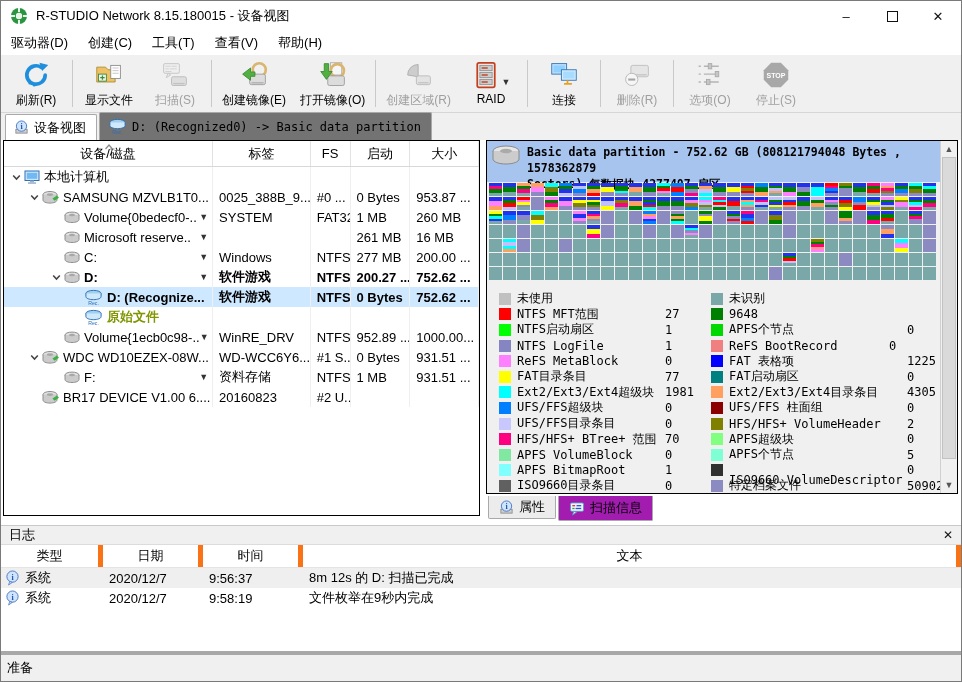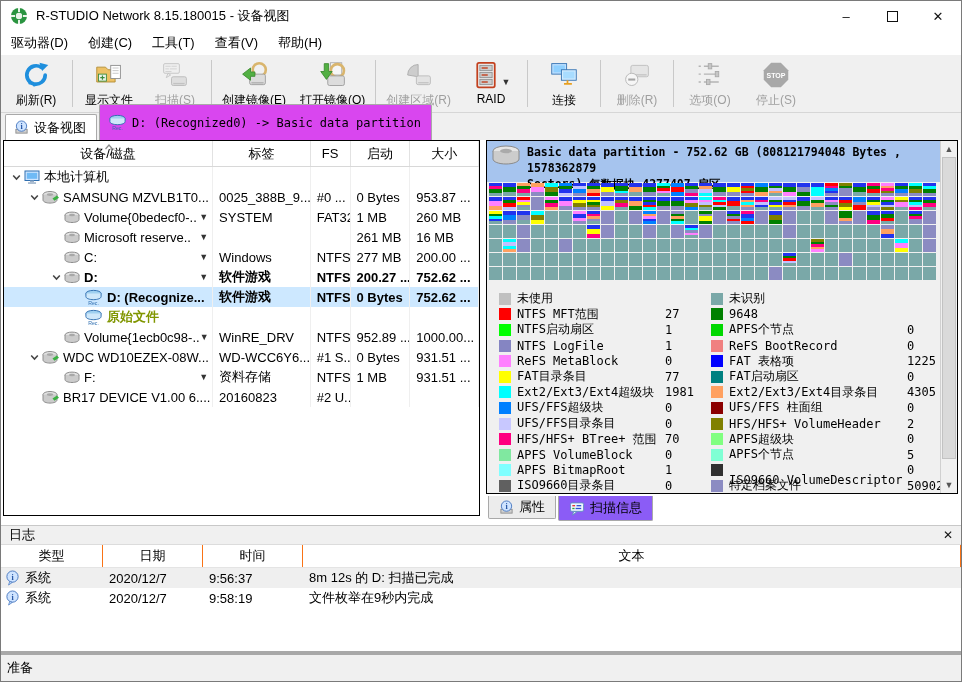--- a/index.html
+++ b/index.html
@@ -24,22 +24,22 @@
   .tbtn{display:flex;flex-direction:column;align-items:center;justify-content:flex-start;
         padding:4px 7px 2px 7px;min-width:52px;}
   .tbtn .ticon{height:32px;display:flex;align-items:center;}
   .tbtn .tlabel{font-size:12px;margin-top:1px;white-space:nowrap;}
   .tbtn.disabled .tlabel{color:#9f9f9f;}
   .tsep{width:1px;background:#c9c9c9;margin:5px 3px;}
   .caret{font-size:9px;color:#333;margin-left:2px;align-self:flex-end;margin-bottom:4px;}
   
   .tabbar{position:absolute;left:0;top:112px;width:100%;height:27px;background:#f0f0f0;
           display:flex;align-items:flex-end;padding-left:4px;box-sizing:border-box;}
-  .vtab{display:flex;align-items:center;gap:5px;padding:3px 10px 3px 8px;height:36px;box-sizing:border-box;
-        border:1px solid #a9a9a9;border-bottom:none;border-radius:2px 2px 0 0;background:#d946ef;margin-right:2px;}
+  .vtab{display:flex;align-items:center;gap:5px;padding:3px 10px 3px 8px;height:28px;box-sizing:border-box;
+        border:1px solid #a9a9a9;border-bottom:none;border-radius:2px 2px 0 0;background:#737373;margin-right:2px;}
   .vtab.active{background:#fff;height:26px;}
   .vtab .vlabel{white-space:nowrap;}
   
   .main{position:absolute;left:0;top:139px;width:100%;height:385px;background:#fff;}
   .left-panel{position:absolute;left:2px;top:0;width:477px;height:376px;border:1px solid #000;
               box-sizing:border-box;background:#fff;overflow:hidden;}
   .dt-header{display:flex;height:25px;border-bottom:1px solid #d8d8d8;position:relative;}
   .dt-hcell{display:flex;align-items:center;justify-content:center;border-right:1px solid #e2e2e2;box-sizing:border-box;}
   .sortmark{position:absolute;left:100px;top:-2px;}
   .dt-row{display:flex;height:20px;}
@@ -63,28 +63,28 @@
   .legend{position:absolute;display:flex;flex-direction:column;top:150px;}
   .lg-row{display:flex;align-items:center;height:15.6px;font-family:"DejaVu Sans Mono",monospace;font-size:12px;white-space:nowrap;}
   .sw{width:12px;height:12px;margin-right:6px;flex:none;}
   .lg-label{overflow:hidden;}
   .rp-scroll{position:absolute;left:453px;top:0;width:17px;height:352px;background:#f0f0f0;border-left:1px solid #d0d0d0;box-sizing:border-box;}
   .sc-arrow{position:absolute;left:0;width:16px;height:16px;display:flex;align-items:center;justify-content:center;color:#555;font-size:9px;}
   .sc-thumb{position:absolute;left:1px;top:16px;width:14px;height:302px;background:#dadada;border:1px solid #c2c2c2;box-sizing:border-box;}
   .info-tabs{position:absolute;left:487px;top:356px;display:flex;align-items:flex-start;}
   .itab{display:flex;align-items:center;gap:5px;padding:3px 10px;height:23px;box-sizing:border-box;
         border:1px solid #a9a9a9;border-top:none;border-radius:0 0 2px 2px;background:#ececec;margin-right:2px;}
-  .itab.active{background:#8b5cf6;height:25px;}
+  .itab.active{background:#a21caf;height:25px;}
   
   .log{position:absolute;left:0;top:524px;width:100%;height:126px;background:#fff;}
   .log-title{height:20px;background:#f0f0f0;border-top:1px solid #c8c8c8;border-bottom:1px solid #dcdcdc;
              display:flex;align-items:center;padding:0 8px;box-sizing:border-box;}
   .log-close{margin-left:auto;font-size:12px;color:#111;}
   .log-header{display:flex;height:22px;border-bottom:1px solid #e4e4e4;}
-  .log-hcell{display:flex;align-items:center;justify-content:center;border-right:1px solid #f97316;box-sizing:border-box;}
+  .log-hcell{display:flex;align-items:center;justify-content:center;border-right:5px solid #f97316;box-sizing:border-box;}
   .log-row{display:flex;height:20px;align-items:center;}
   .log-row.shaded{background:#efefef;}
   .log-cell{display:flex;align-items:center;height:100%;box-sizing:border-box;overflow:hidden;white-space:nowrap;}
   
   .pre-status{position:absolute;left:0;top:650px;width:100%;height:4px;background:#a8a8a8;}
   .statusbar{position:absolute;left:0;top:654px;width:100%;height:27px;background:#f0f0f0;
              display:flex;align-items:flex-start;padding:4px 6px;box-sizing:border-box;}
 </style>
 </head>
 <body>
@@ -999,21 +999,21 @@
             <span class="sw" style="background: rgb(0, 128, 0);"></span>
             <span style="width: 58px;">9648</span>
           </div>
           <div class="lg-row">
             <span class="sw" style="background: rgb(0, 216, 0);"></span>
             <span class="lg-label" style="width: 178px;">APFS个节点</span>
             <span style="width: 58px;">0</span>
           </div>
           <div class="lg-row">
             <span class="sw" style="background: rgb(240, 128, 128);"></span>
-            <span class="lg-label" style="width: 178px;">ReFS BootRecord</span>
+            <span class="lg-label" style="width: 160px;">ReFS BootRecord</span>
             <span style="width: 58px;">0</span>
           </div>
           <div class="lg-row">
             <span class="sw" style="background: rgb(0, 0, 255);"></span>
             <span class="lg-label" style="width: 178px;">FAT 表格项</span>
             <span style="width: 58px;">1225</span>
           </div>
           <div class="lg-row">
             <span class="sw" style="background: rgb(0, 128, 128);"></span>
             <span class="lg-label" style="width: 178px;">FAT启动扇区</span>

